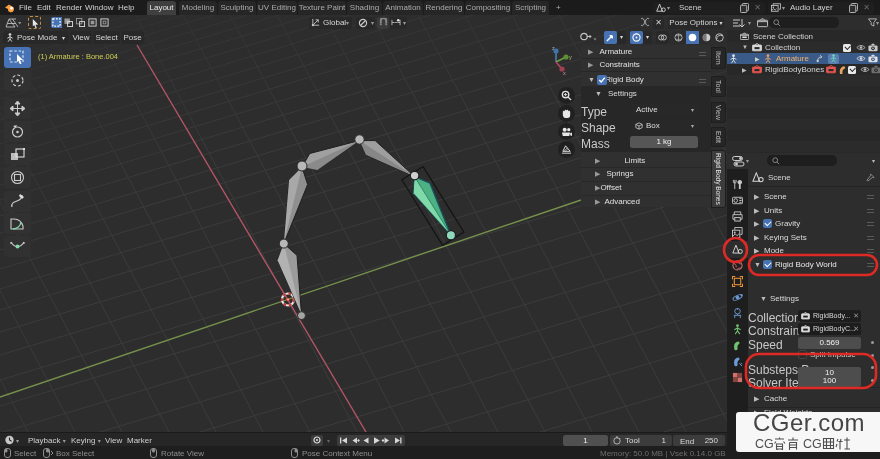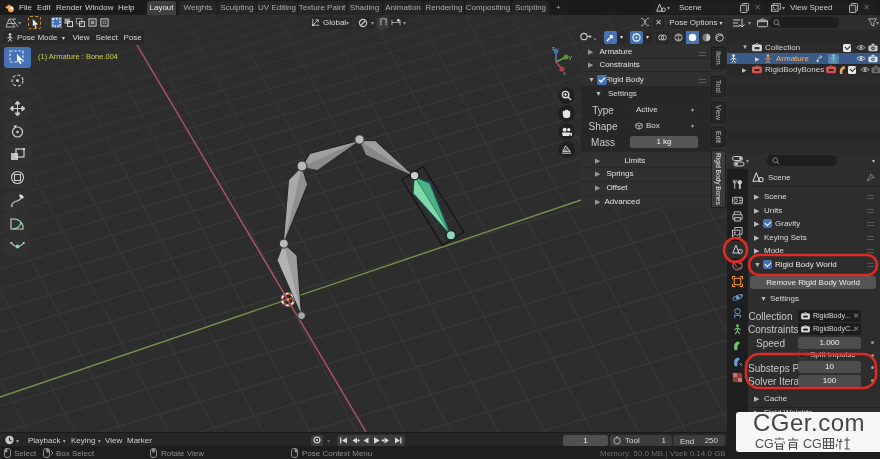--- a/index.html
+++ b/index.html
@@ -21,21 +21,21 @@
 .nprow{position:absolute;left:0;width:130px;font-size:8px;white-space:nowrap}
 .npfield{position:absolute;background:#282828;border-radius:2.5px;color:#dedede;font-size:8px;white-space:nowrap}
 .vtab{position:absolute;background:#262626;color:#b9b9b9;font-size:7px;writing-mode:vertical-rl;text-align:center;border-radius:0 3px 3px 0;border:1px solid #1e1e1e;white-space:nowrap;overflow:hidden}
 
 #outliner{left:727px;top:15px;width:153px;height:138px;background:#282828}
 #props{left:727px;top:153px;width:153px;height:293px;background:#2d2d2d}
 .orow{position:absolute;left:0;width:153px;height:11px;font-size:8px;color:#d4d4d4;white-space:nowrap}
 .ph{position:absolute;font-size:8px;color:#dcdcdc;white-space:nowrap}
 .pfield{position:absolute;background:#4d4d4d;border-radius:2.5px;color:#f2f2f2;font-size:8px;text-align:center}
 .dfield{position:absolute;background:#1d1d1d;border-radius:2.5px;color:#d8d8d8;font-size:7.5px;white-space:nowrap}
-.plabel{position:absolute;font-size:10px;color:#c8c8c8;text-align:center;white-space:nowrap}
+.plabel{position:absolute;font-size:12px;color:#c8c8c8;text-align:left;white-space:nowrap}
 .dot{position:absolute;width:3px;height:3px;border-radius:50%;background:#9a9a9a}
 .handle{position:absolute;width:7px;height:4px;border-top:1px solid #595959;border-bottom:1px solid #595959}
 .pi{position:absolute;left:5px}
 .pcheck{position:absolute;width:9px;height:9px;background:#4772b3;border-radius:2px}
 .pcheck:after{content:"";position:absolute;left:1.5px;top:1.5px;width:4.5px;height:2.8px;border-left:1.6px solid #fff;border-bottom:1.6px solid #fff;transform:rotate(-45deg)}
 .pcheck.off{background:#2a2a2a;border:1px solid #454545}
 .pcheck.off:after{display:none}
 .ocheck{position:absolute;top:1.5px;width:8px;height:8px;background:#e8e8e8;border-radius:1.5px}
 .ocheck:after{content:"";position:absolute;left:1.5px;top:1px;width:4px;height:2.5px;border-left:1.5px solid #222;border-bottom:1.5px solid #222;transform:rotate(-45deg)}
 .oeye,.ocam{position:absolute;top:1px}
@@ -49,21 +49,21 @@
   <svg class="ab" style="left:4px;top:2px" width="12" height="11" viewBox="0 0 24 20">
       <path d="M2 10 L10 4 L16 8 A6 6 0 1 1 8 13 Z" fill="#ff9f3f"></path>
       <circle cx="15" cy="11" r="3" fill="#fff"></circle>
     </svg>
   <div class="tx menu" style="left:19px">File</div>
   <div class="tx menu" style="left:37px">Edit</div>
   <div class="tx menu" style="left:56px">Render</div>
   <div class="tx menu" style="left:85px">Window</div>
   <div class="tx menu" style="left:118px">Help</div>
   <div class="tab act" style="left:147px;width:29px">Layout</div>
-  <div class="tab" style="left:179px;width:38px">Weights</div>
+  <div class="tab" style="left:179px;width:38px">Modeling</div>
   <div class="tab" style="left:218px;width:38px">Sculpting</div>
   <div class="tab" style="left:257px;width:40px">UV Editing</div>
   <div class="tab" style="left:298px;width:48px">Texture Paint</div>
   <div class="tab" style="left:347px;width:35px">Shading</div>
   <div class="tab" style="left:383px;width:40px">Animation</div>
   <div class="tab" style="left:424px;width:40px">Rendering</div>
   <div class="tab" style="left:465px;width:46px">Compositing</div>
   <div class="tab" style="left:512px;width:37px">Scripting</div>
   <div class="tx" style="left:556px;top:3px;color:#b5b5b5">+</div>
   <div class="idfield" style="left:653px;width:112px"><svg width="10" height="10" style="position:absolute;left:3px;top:1px" viewBox="0 0 14 13">
@@ -71,21 +71,21 @@
         <circle cx="10.5" cy="9" r="2.6" fill="none" stroke="#d0d0d0" stroke-width="1.3"></circle>
       </svg><span style="position:absolute;left:14px;top:0;font-size:6px;color:#999">▾</span><span style="margin-left:26px">Scene</span><svg width="9" height="10" style="position:absolute;right:16px;top:1px" viewBox="0 0 10 11">
         <rect x="2.5" y="0.5" width="7" height="8" rx="1" fill="none" stroke="#c4c4c4"></rect>
         <rect x="0.5" y="2.5" width="7" height="8" rx="1" fill="#2e2e2e" stroke="#c4c4c4"></rect>
       </svg><span style="position:absolute;right:4px;top:0;color:#6a6a6a;font-size:8px">✕</span></div>
   <div class="idfield" style="left:768px;width:106px"><svg width="10" height="9" style="position:absolute;left:3px;top:1.5px" viewBox="0 0 12 10">
         <rect x="0.5" y="2.5" width="8" height="7" fill="none" stroke="#ccc"></rect>
         <path d="M2.5 2.5 V0.5 h9 V7 h-2" fill="none" stroke="#ccc"></path>
         <circle cx="2.8" cy="4.8" r="0.9" fill="#ccc"></circle>
         <path d="M1 8.5 l2.2 -2.2 1.8 1.8 1.6 -1.6" stroke="#ccc" fill="none"></path>
-      </svg><span style="position:absolute;left:14px;top:0;font-size:6px;color:#999">▾</span><span style="margin-left:22px">View Speed</span><svg width="9" height="10" style="position:absolute;right:16px;top:1px" viewBox="0 0 10 11">
+      </svg><span style="position:absolute;left:14px;top:0;font-size:6px;color:#999">▾</span><span style="margin-left:22px">Audio Layer</span><svg width="9" height="10" style="position:absolute;right:16px;top:1px" viewBox="0 0 10 11">
         <rect x="2.5" y="0.5" width="7" height="8" rx="1" fill="none" stroke="#c4c4c4"></rect>
         <rect x="0.5" y="2.5" width="7" height="8" rx="1" fill="#2e2e2e" stroke="#c4c4c4"></rect>
       </svg><span style="position:absolute;right:4px;top:0;color:#6a6a6a;font-size:8px">✕</span></div>
 </div>
 
 <div id="vp" class="ab">
 <svg width="727" height="417" viewBox="0 15 727 417">
  <defs>
         <radialGradient id="gf" cx="0.62" cy="0.78" r="0.95">
           <stop offset="0.55" stop-color="#fff"></stop>
@@ -448,21 +448,21 @@
     <div class="npfield" style="left:49px;top:34px;width:68px;height:12px;line-height:12px"><svg width="8" height="8" style="position:absolute;left:5px;top:2px" viewBox="0 0 10 10">
             <path d="M1 3 L5 1 L9 3 L9 7 L5 9 L1 7 Z M1 3 L5 5 L9 3 M5 5 L5 9" fill="none" stroke="#ccc"></path>
           </svg><span style="margin-left:16px">Box</span><span style="position:absolute;right:4px;font-size:6px;color:#aaa">▾</span></div>
     <div class="plabel" style="left:0;top:51px;width:44px;color:#cacaca">Mass</div>
     <div class="pfield" style="left:49px;top:50px;width:68px;height:12px;line-height:12px;background:#565656">1 kg</div>
   </div>
   <div class="nprow" style="top:111px"><span style="color:#999;margin-left:14px;font-size:7px">▶</span><span style="margin-left:24px;color:#e0e0e0">Limits</span></div>
   <div class="ab" style="left:0;top:122px;width:130px;border-top:1px solid #282828"></div>
   <div class="nprow" style="top:124px"><span style="color:#999;margin-left:14px;font-size:7px">▶</span><span style="margin-left:6px;color:#e0e0e0">Springs</span></div>
   <div class="ab" style="left:0;top:136px;width:130px;border-top:1px solid #282828"></div>
-  <div class="nprow" style="top:138px"><span style="color:#999;margin-left:14px;font-size:7px">▶</span><span style="margin-left:6px;color:#e0e0e0">Offset</span></div>
+  <div class="nprow" style="top:138px"><span style="color:#999;margin-left:14px;font-size:7px">▶</span><span style="margin-left:0;color:#e0e0e0">Offset</span></div>
   <div class="ab" style="left:0;top:150px;width:130px;border-top:1px solid #282828"></div>
   <div class="nprow" style="top:152px"><span style="color:#999;margin-left:14px;font-size:7px">▶</span><span style="margin-left:4px;color:#e0e0e0">Advanced</span></div>
 </div>
 
 <div class="vtab" style="left:711px;top:32px;width:15px;height:22px;line-height:14px">Item</div>
 <div class="vtab" style="left:711px;top:61px;width:15px;height:21px;line-height:14px">Tool</div>
 <div class="vtab" style="left:711px;top:87px;width:15px;height:21px;line-height:14px">View</div>
 <div class="vtab" style="left:711px;top:112px;width:15px;height:20px;line-height:14px">Edit</div>
 <div class="vtab" style="left:711px;top:135px;width:15px;height:58px;line-height:14px;background:#3c3c3c;color:#e8e8e8;font-size:6.5px">Rigid Body Bones</div>
 </div>
@@ -554,20 +554,28 @@
           <circle cx="4" cy="4" r="3" fill="none" stroke="#999"></circle>
           <line x1="6.2" y1="6.2" x2="9" y2="9" stroke="#999"></line>
         </svg>
     </div>
     <svg width="9" height="9" style="position:absolute;left:141px;top:3px" viewBox="0 0 10 10">
         <path d="M0.5 1 h9 L6.5 5 v4 l-3 -1.5 v-2.5 Z" fill="none" stroke="#bbb"></path>
       </svg>
     <span style="position:absolute;right:1px;top:4px;font-size:6px;color:#999">▾</span>
   </div>
 
+  <div class="orow" style="top:16px;background:#282828">
+    <svg width="9" height="9" style="position:absolute;left:13px;top:1px" viewBox="0 0 12 10">
+        <rect x="0.5" y="2" width="11" height="7" rx="1" fill="none" stroke="#ddd"></rect>
+        <path d="M0.5 3.5 h11 M3.5 2 l1.5 -1.5 h2 L8.5 2" stroke="#ddd" fill="none"></path>
+        <rect x="3" y="5" width="6" height="2" fill="#ddd"></rect>
+      </svg>
+    <span style="position:absolute;left:26px;top:1px">Scene Collection</span>
+  </div>
   <div class="orow" style="top:27px;background:#2b2b2b">
     <span style="position:absolute;left:15px;top:2px;font-size:6px;color:#bbb">▼</span>
     <svg width="10" height="9" style="position:absolute;left:25px;top:1px" viewBox="0 0 12 10">
         <rect x="0.5" y="2" width="11" height="7" rx="1" fill="#d8d8d8" stroke="#d8d8d8"></rect>
         <path d="M3.5 2 l1.5 -1.5 h2 L8.5 2" stroke="#d8d8d8" fill="none"></path>
         <rect x="3" y="4.5" width="6" height="2.5" fill="#2b2b2b"></rect>
       </svg>
     <span style="position:absolute;left:38px;top:1px">Collection</span>
     <span class="ocheck" style="left:116px"></span>
     <svg class="oeye" style="left:129px" width="10" height="9" viewBox="0 0 12 10">
@@ -755,21 +763,20 @@
     <div class="ph" style="left:6px;top:65px;font-size:7px;color:#bbb">▶</div>
       <div class="ph" style="left:16px;top:64px">Keying Sets</div>
       <span class="handle" style="right:6px;top:67px"></span>
     <div class="ph" style="left:6px;top:78px;font-size:7px;color:#bbb">▶</div>
       <div class="ph" style="left:16px;top:77px">Mode</div>
       <span class="handle" style="right:6px;top:80px"></span>
     <div class="ph" style="left:6px;top:92px;font-size:7px;color:#bbb">▼</div>
       <span class="pcheck" style="left:15px;top:91px"></span>
       <div class="ph" style="left:27px;top:91px;color:#e8e8e8">Rigid Body World</div>
       <span class="handle" style="right:6px;top:94px"></span>
-    <div class="ab" style="left:2px;top:107px;width:126px;height:13px;background:#555555;border-radius:3px;text-align:center;line-height:13px;font-size:8px;color:#ebebeb">Remove Rigid Body World</div>
     <div class="ph" style="left:12px;top:126px;font-size:7px;color:#bbb">▼</div>
       <div class="ph" style="left:22px;top:125px">Settings</div>
 
     <div class="plabel" style="left:0;top:142px;width:45px">Collection</div>
     <div class="dfield" style="left:50px;top:141px;width:63px;height:12px;overflow:hidden">
       <svg width="9" height="8" style="position:absolute;left:3px;top:2px" viewBox="0 0 12 10">
           <rect x="0.5" y="2" width="11" height="7" rx="1" fill="#d8d8d8" stroke="#d8d8d8"></rect>
           <path d="M3.5 2 l1.5 -1.5 h2 L8.5 2" stroke="#d8d8d8" fill="none"></path>
           <rect x="3" y="4.5" width="6" height="2.5" fill="#1d1d1d"></rect>
         </svg>
@@ -780,27 +787,27 @@
     <div class="dfield" style="left:50px;top:154px;width:63px;height:12px;overflow:hidden">
       <svg width="9" height="8" style="position:absolute;left:3px;top:2px" viewBox="0 0 12 10">
           <rect x="0.5" y="2" width="11" height="7" rx="1" fill="#d8d8d8" stroke="#d8d8d8"></rect>
           <path d="M3.5 2 l1.5 -1.5 h2 L8.5 2" stroke="#d8d8d8" fill="none"></path>
           <rect x="3" y="4.5" width="6" height="2.5" fill="#1d1d1d"></rect>
         </svg>
       <span style="margin-left:15px;line-height:12px;font-size:7px">RigidBodyC...</span>
       <span style="position:absolute;right:2px;top:0;line-height:12px;color:#999;font-size:7px">✕</span>
     </div>
     <div class="plabel" style="left:0;top:169px;width:45px">Speed</div>
-    <div class="pfield" style="left:50px;top:168px;width:63px;height:12px;line-height:12px">1.000</div>
+    <div class="pfield" style="left:50px;top:168px;width:63px;height:12px;line-height:12px">0.569</div>
     <span class="dot" style="right:6px;top:172px"></span>
     <span class="pcheck off" style="left:50px;top:181px"></span>
     <div class="ph" style="left:62px;top:181px;color:#d0d0d0">Split Impulse</div>
     <span class="dot" style="right:6px;top:185px"></span>
     <div class="plabel" style="left:0;top:194px;width:45px">Substeps Per...</div>
-    <div class="pfield" style="left:50px;top:192px;width:63px;height:12px;line-height:12px">10</div>
+    <div class="pfield" style="left:50px;top:198px;width:63px;height:12px;line-height:12px">10</div>
     <span class="dot" style="right:6px;top:197px"></span>
     <div class="plabel" style="left:0;top:207px;width:45px">Solver Iterati...</div>
     <div class="pfield" style="left:50px;top:206px;width:63px;height:12px;line-height:12px">100</div>
     <span class="dot" style="right:6px;top:210px"></span>
     <div class="ab" style="left:0;top:218px;width:132px;border-top:1px solid #242424"></div>
     <div class="ph" style="left:6px;top:226px;font-size:7px;color:#bbb">▶</div>
       <div class="ph" style="left:16px;top:225px">Cache</div>
     <div class="ab" style="left:0;top:238px;width:132px;border-top:1px solid #242424"></div>
     <div class="ph" style="left:6px;top:240px;font-size:7px;color:#bbb">▶</div>
       <div class="ph" style="left:16px;top:239px">Field Weights</div>

